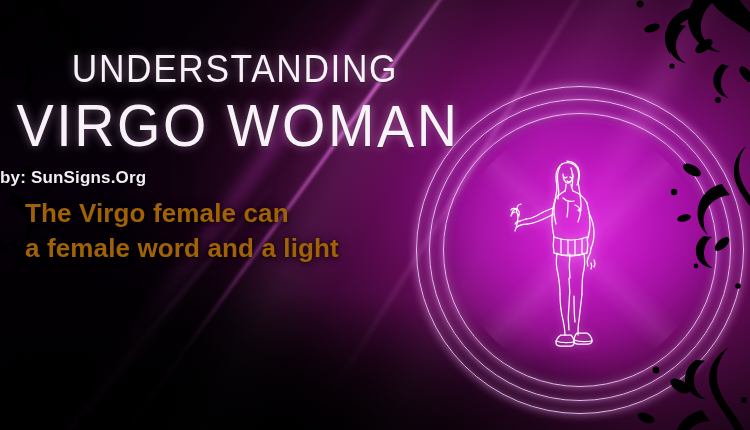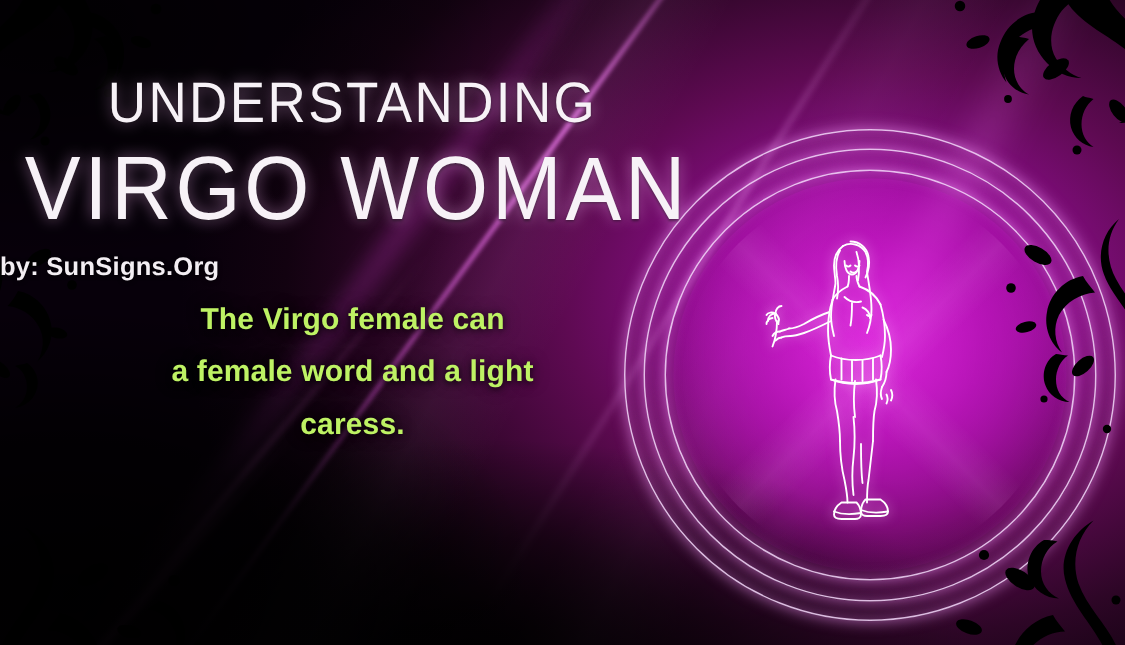--- a/index.html
+++ b/index.html
@@ -153,25 +153,25 @@
     left: 0; top: 168px; width: 470px;
     font-size: 17px;
     font-weight: bold;
     color: #f3eef3;
     letter-spacing: 0.01em;
     text-shadow: 0 1px 3px rgba(0,0,0,0.7);
   }
   .body-copy {
     position: absolute;
     left: 25px; top: 196px; width: 420px;
-    text-align: center;
-    font-size: 20px;
+    text-align: left;
+    font-size: 26px;
     line-height: 35px;
     font-weight: bold;
-    color: #bef264;
+    color: #a16207;
     letter-spacing: 0.005em;
     text-shadow: 0 1px 4px rgba(0,0,0,0.75), 0 0 12px rgba(0,0,0,0.4);
   }
   .body-copy .bl { display: block; }
 
   
   .figure-wrap {
     position: absolute;
     left: 505px; top: 150px;
     width: 130px; height: 210px;
@@ -388,16 +388,15 @@
     <div class="headline line-virgo">
       <span>VIRGO WOM</span><span class="tri-a">A</span><span>N</span>
     </div>
   </div>
 
   <div class="byline">by: SunSigns.Org</div>
 
   <div class="body-copy">
     <span class="bl">The Virgo female can</span>
     <span class="bl">a female word and a light</span>
-    <span class="bl">caress.</span>
   </div>
 
 </div>
 
 </body></html>

